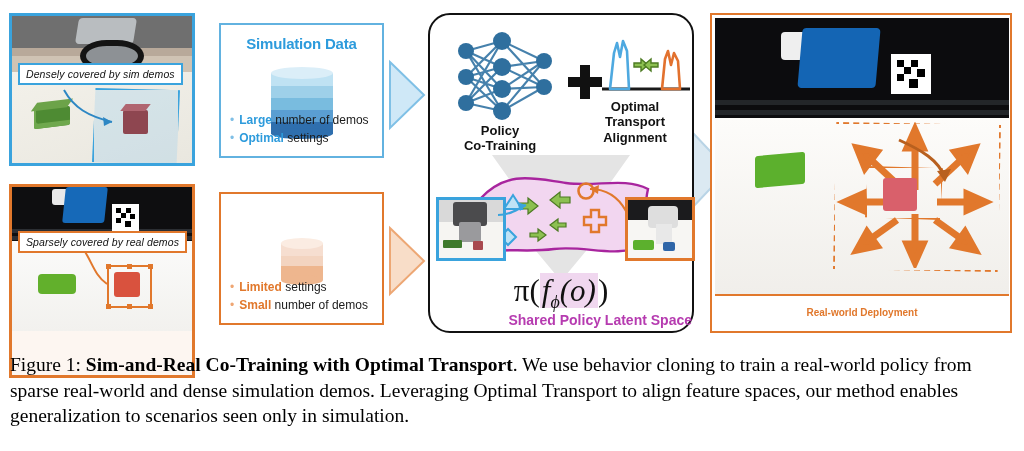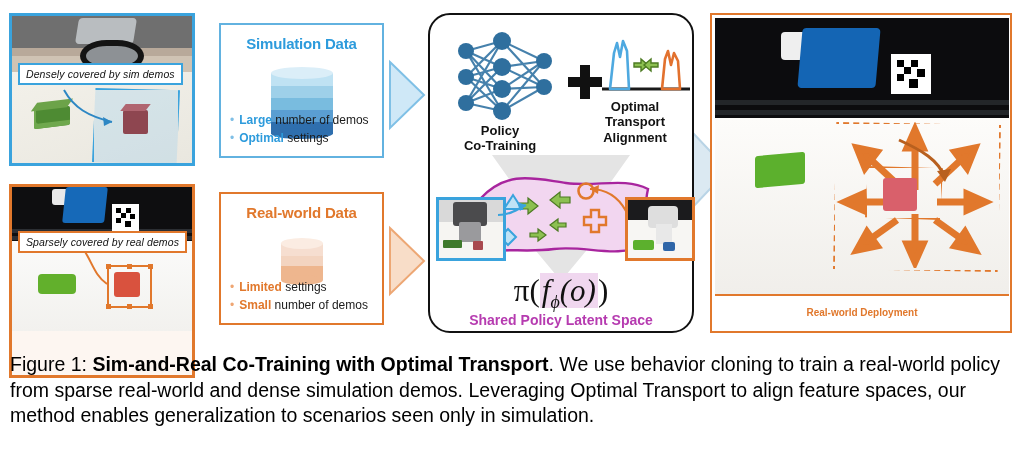--- a/index.html
+++ b/index.html
@@ -87,21 +87,21 @@
   #lbl-ot{left:150px;top:84px;width:110px;}
   #fatarrow{position:absolute;left:56px;top:140px;width:150px;height:130px;}
   #manifold{position:absolute;left:44px;top:160px;width:180px;height:84px;}
   .thumb{position:absolute;width:64px;height:58px;overflow:hidden;}
   #thumb-sim{left:6px;top:182px;border:3px solid #3aa3dd;}
   #thumb-real{left:195px;top:182px;border:3px solid #e1782c;}
   #eq{position:absolute;left:0;top:258px;width:100%;text-align:center;font-family:"Liberation Serif",serif;
       font-size:31px;color:#111;}
   #eq .hl{background:#f0d7ef;padding:0 2px;font-style:italic;}
   #eq sub{font-size:.58em;}
-  #lbl-latent{position:absolute;left:0;top:297px;width:100%;text-align:center;font-size:14px;font-weight:bold;color:#b63bb0;}
+  #lbl-latent{position:absolute;left:0;top:297px;width:100%;text-align:right;font-size:14px;font-weight:bold;color:#b63bb0;}
 
   
   #deploy{left:710px;top:13px;width:302px;height:320px;border:2.5px solid #e1782c;background:#fff;}
   #dep-photo{position:absolute;left:3px;top:3px;width:294px;height:278px;overflow:hidden;background:#f7f5f2;}
   #dep-dark{position:absolute;left:0;top:0;width:100%;height:108px;background:#0c0c0e;}
   #dep-blue{position:absolute;left:85px;top:10px;width:78px;height:60px;background:#1465b4;border-radius:4px;transform:skewX(-5deg);}
   #dep-white{position:absolute;left:66px;top:14px;width:38px;height:28px;background:#efefef;border-radius:4px;}
   #dep-tag{position:absolute;left:176px;top:36px;width:40px;height:40px;background:#fff;}
   #dep-tag i{position:absolute;left:6px;top:6px;width:28px;height:28px;background:
      linear-gradient(#000 0 0) 0 0/7px 7px no-repeat,
@@ -118,21 +118,21 @@
      clip-path:polygon(4% 0,100% 4%,96% 100%,0 95%);}
   #dep-dashed{position:absolute;left:118px;top:4px;width:164px;height:146px;border:2px dashed #e1782c;
      clip-path:polygon(2% 0,100% 2%,98% 100%,0 98%);}
   #dep-callout{left:34px;top:106px;border:2px dashed #e1782c;background:#fff;font-size:11px;}
   #dep-arrows{position:absolute;left:118px;top:4px;width:164px;height:146px;}
   #dep-curve{position:absolute;left:180px;top:120px;width:70px;height:50px;}
   #deploy-label{position:absolute;left:3px;bottom:3px;width:294px;height:32px;border-top:2px solid #e1782c;
      display:flex;align-items:center;justify-content:center;font-size:10px;font-weight:bold;color:#e1782c;background:#fff;}
 
   
-  #caption{position:absolute;left:10px;top:352px;width:1004px;font-family:Liberation Sans, sans-serif;
+  #caption{position:absolute;left:10px;top:352px;width:1004px;font-family:Liberation Serif, serif;
      font-size:19.5px;line-height:1.31;color:#000;text-align:left;}
   #caption b{font-weight:bold;}
 </style>
 </head>
 <body>
 
 <div id="figure">
 
   <div class="panel photo" id="sim-capture">
     <div class="photo" id="sim-photo-top">
@@ -190,21 +190,20 @@
       <div class="top" style="background:#dbeef8"></div>
       <div class="bot" style="top:61px;background:#2f6fae"></div>
     </div>
     <div class="bullets">
       <div><b>Large</b><span> number of demos</span></div>
       <div><b>Optimal</b><span> settings</span></div>
     </div>
   </div>
 
   <div class="panel card" id="real-card">
-    <h3>Real-world Data</h3>
     <div class="cyl" id="real-cyl">
       <div class="band" style="top:5px;height:13px;background:#f6ded0"></div>
       <div class="band" style="top:18px;height:10px;background:#f3d4c0"></div>
       <div class="band" style="top:28px;height:14px;background:#eeb68e"></div>
       <div class="top" style="height:11px;background:#fbece2"></div>
       <div class="bot" style="top:37px;height:10px;background:#eeb68e"></div>
     </div>
     <div class="bullets">
       <div><b>Limited</b><span> settings</span></div>
       <div><b>Small</b><span> number of demos</span></div>

